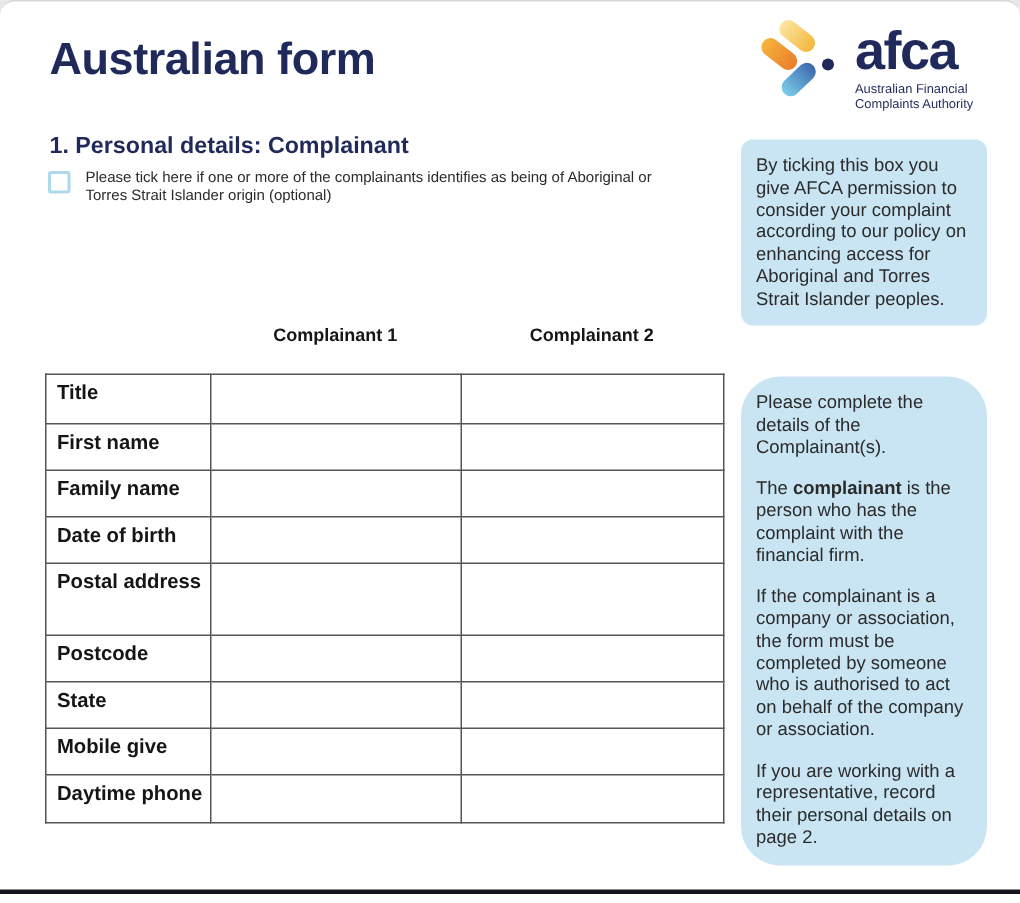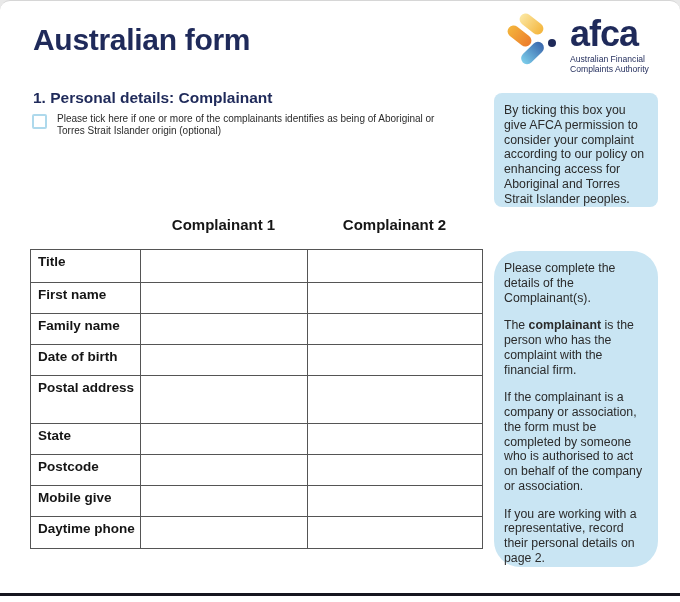--- a/index.html
+++ b/index.html
@@ -45,21 +45,21 @@
     border:2px solid #aed9ec; border-radius:2px; background:#ffffff; cursor:pointer;
   }
   .checkbox-label {
     display:block; margin-left:25px; max-width:405px;
     font-size:10px; line-height:1.17; color:#2b2b2b;
   }
 
   
   .col-headers {
     position:absolute; left:30px; top:215px; width:452px; display:flex;
-    font-size:15px; font-weight:bold; color:#161616;
+    font-size:12px; font-weight:bold; color:#161616;
   }
   .col-headers .spacer { width:110px; }
   .col-headers .ch1 { width:167px; text-align:center; }
   .col-headers .ch2 { width:175px; text-align:center; }
 
   table.form-table {
     position:absolute; left:30px; top:248px; width:452px;
     border-collapse:collapse; table-layout:fixed;
   }
   table.form-table td { border:1px solid #555555; vertical-align:top; }
@@ -71,21 +71,21 @@
   td.cell-c2 { width:175px; }
   tr.r-std  td { height:31px; }
   tr.r-first td { height:33px; }
   tr.r-tall td { height:48px;margin-left:32px; }
   tr.r-last td { height:32px; }
 
   
   .info-box {
     position:absolute; left:494px; width:164px;
     background:#c9e5f3; border-radius:8px;
-    padding:10px 10px 1px 10px;
+    padding:10px 10px 11px 10px;
     font-size:12.3px; line-height:1.2; color:#2b2b2b;
   }
   .info-box-1 { top:92px; }
   .info-box-2 { top:250px;border-radius:26px; }
   .info-box p + p { margin-top:13px; }
   .info-box b { font-weight:bold; }
 
   
   .footer-rule {
     position:absolute; left:0; top:592px; width:680px; height:3px;
@@ -149,26 +149,26 @@
         <td class="row-label">Date of birth</td>
         <td class="cell-c1"></td>
         <td class="cell-c2"></td>
       </tr>
       <tr class="r-tall">
         <td class="row-label">Postal address</td>
         <td class="cell-c1"></td>
         <td class="cell-c2"></td>
       </tr>
       <tr class="r-std">
-        <td class="row-label">State</td>
+        <td class="row-label">Postcode</td>
         <td class="cell-c1"></td>
         <td class="cell-c2"></td>
       </tr>
       <tr class="r-std">
-        <td class="row-label">Postcode</td>
+        <td class="row-label">State</td>
         <td class="cell-c1"></td>
         <td class="cell-c2"></td>
       </tr>
       <tr class="r-std">
         <td class="row-label">Mobile give</td>
         <td class="cell-c1"></td>
         <td class="cell-c2"></td>
       </tr>
       <tr class="r-last">
         <td class="row-label">Daytime phone</td>

